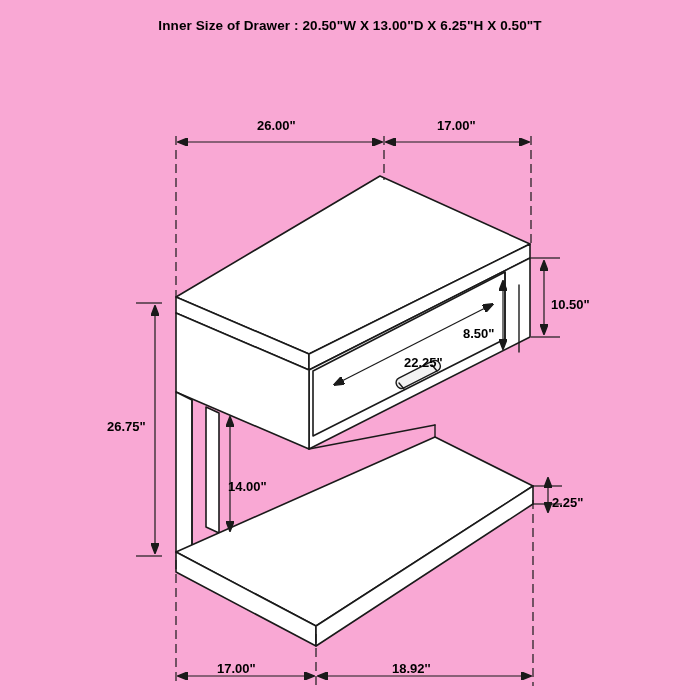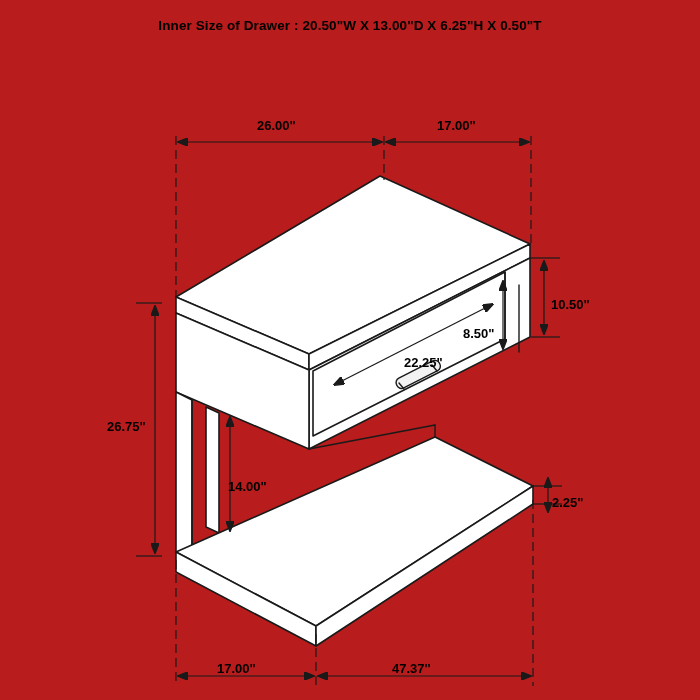--- a/index.html
+++ b/index.html
@@ -4,21 +4,21 @@
 <style>
   html, body {
     margin: 0;
     padding: 0;
     background: #ffffff;
   }
   #page {
     position: relative;
     width: 700px;
     height: 700px;
-    background: #b91c1c;
+    background: #f9a8d4;
     font-family: "Liberation Sans", sans-serif;
     overflow: hidden;
   }
   #title {
     position: absolute;
     top: 18px;
     left: 0;
     width: 700px;
     text-align: center;
     font-size: 13.5px;
@@ -143,15 +143,15 @@
   <div class="dim-label" style="left:404px; top:355px;">22.25"</div>
 
   <div class="dim-label" style="left:107px; top:419px;">26.75"</div>
 
   <div class="dim-label" style="left:228px; top:479px;">14.00"</div>
 
   <div class="dim-label" style="left:552px; top:495px;">2.25"</div>
 
   <div class="dim-label" style="left:217px; top:661px;">17.00"</div>
 
-  <div class="dim-label" style="left:392px; top:661px;">47.37''</div>
+  <div class="dim-label" style="left:392px; top:661px;">18.92''</div>
 
 </div>
 
 </body></html>

